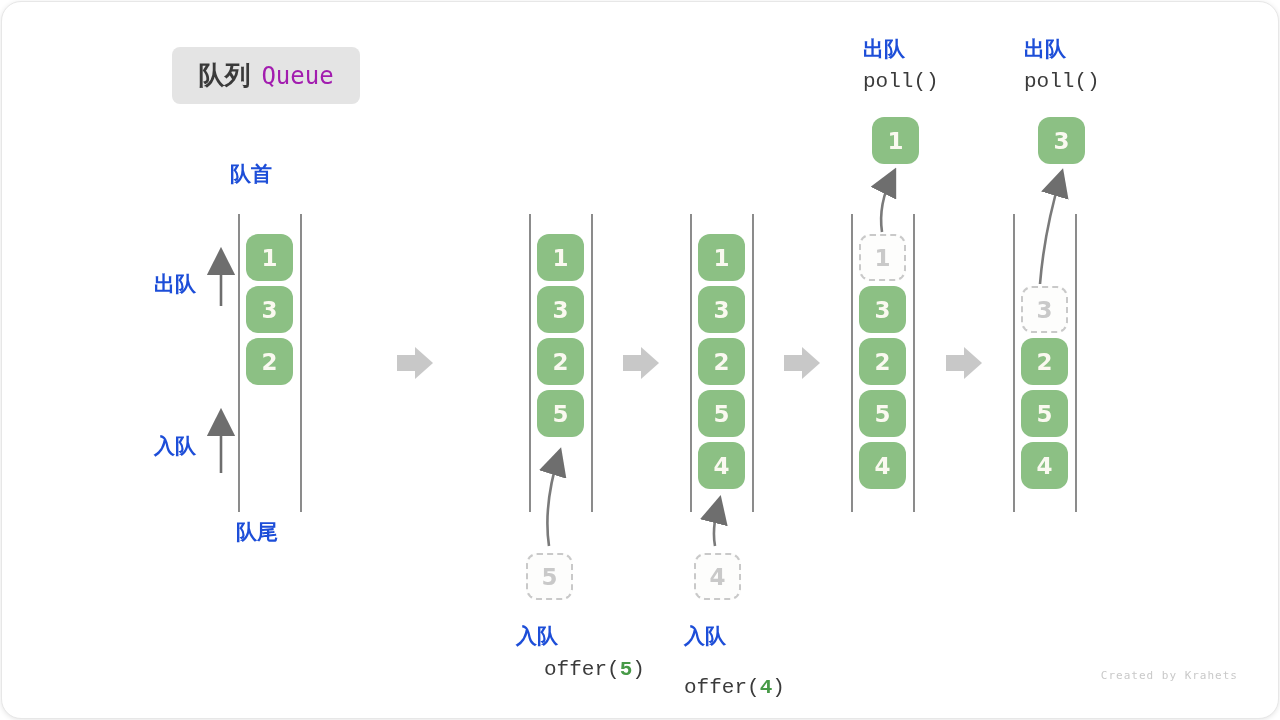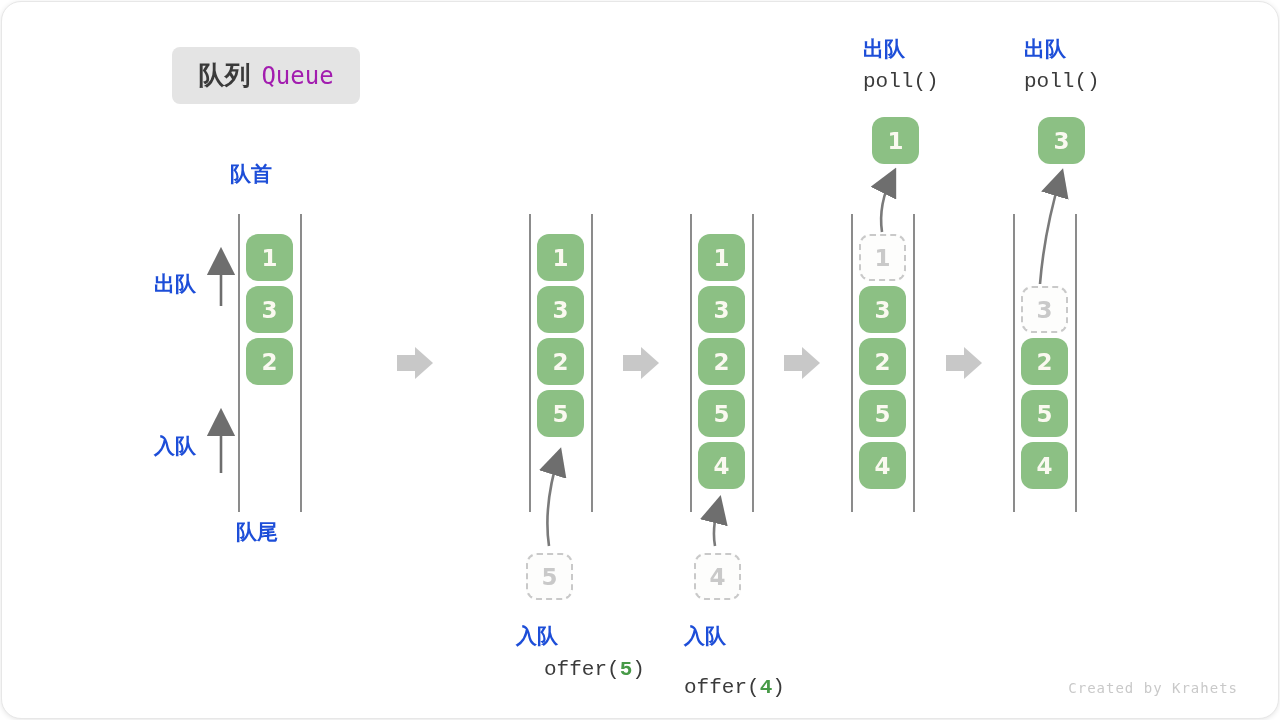--- a/index.html
+++ b/index.html
@@ -21,22 +21,22 @@
   .cell{position:absolute;z-index:2;width:47px;height:47px;border-radius:12px;display:flex;
     align-items:center;justify-content:center;font-family:"DejaVu Sans",sans-serif;
     font-size:23px;font-weight:700;box-sizing:border-box;}
   .green{background:#8cc084;color:#faf9f0;}
   .ghost{border:2.5px dashed #c9c9c9;border-radius:11px;color:#c9c9c9;background:#fdfdfc;}
 
   
   .q1{left:244px;} .q2{left:535px;} .q3{left:696px;} .q4{left:857px;} .q5{left:1019px;}
   .s0{top:232px;} .s1{top:284px;} .s2{top:336px;} .s3{top:388px;} .s4{top:440px;}
 
-  .credit{position:absolute;right:40px;bottom:22px;z-index:2;font-family:"DejaVu Sans Mono",monospace;
-    font-size:14px;color:#c9c9c9;letter-spacing:1px;}
+  .credit{position:absolute;right:40px;bottom:36px;z-index:2;font-family:"DejaVu Sans Mono",monospace;
+    font-size:11px;color:#c9c9c9;letter-spacing:1px;}
 </style>
 </head>
 <body>
 
 <div class="card">
 
   <svg class="overlay" viewBox="0 0 1280 720">
     <defs>
       <marker id="ah" viewBox="0 0 10 10" markerWidth="11" markerHeight="11" refX="7.5" refY="5" orient="auto-start-reverse">
         <path d="M0,0 L10,5 L0,10 z" fill="#6e6e6e"></path>

